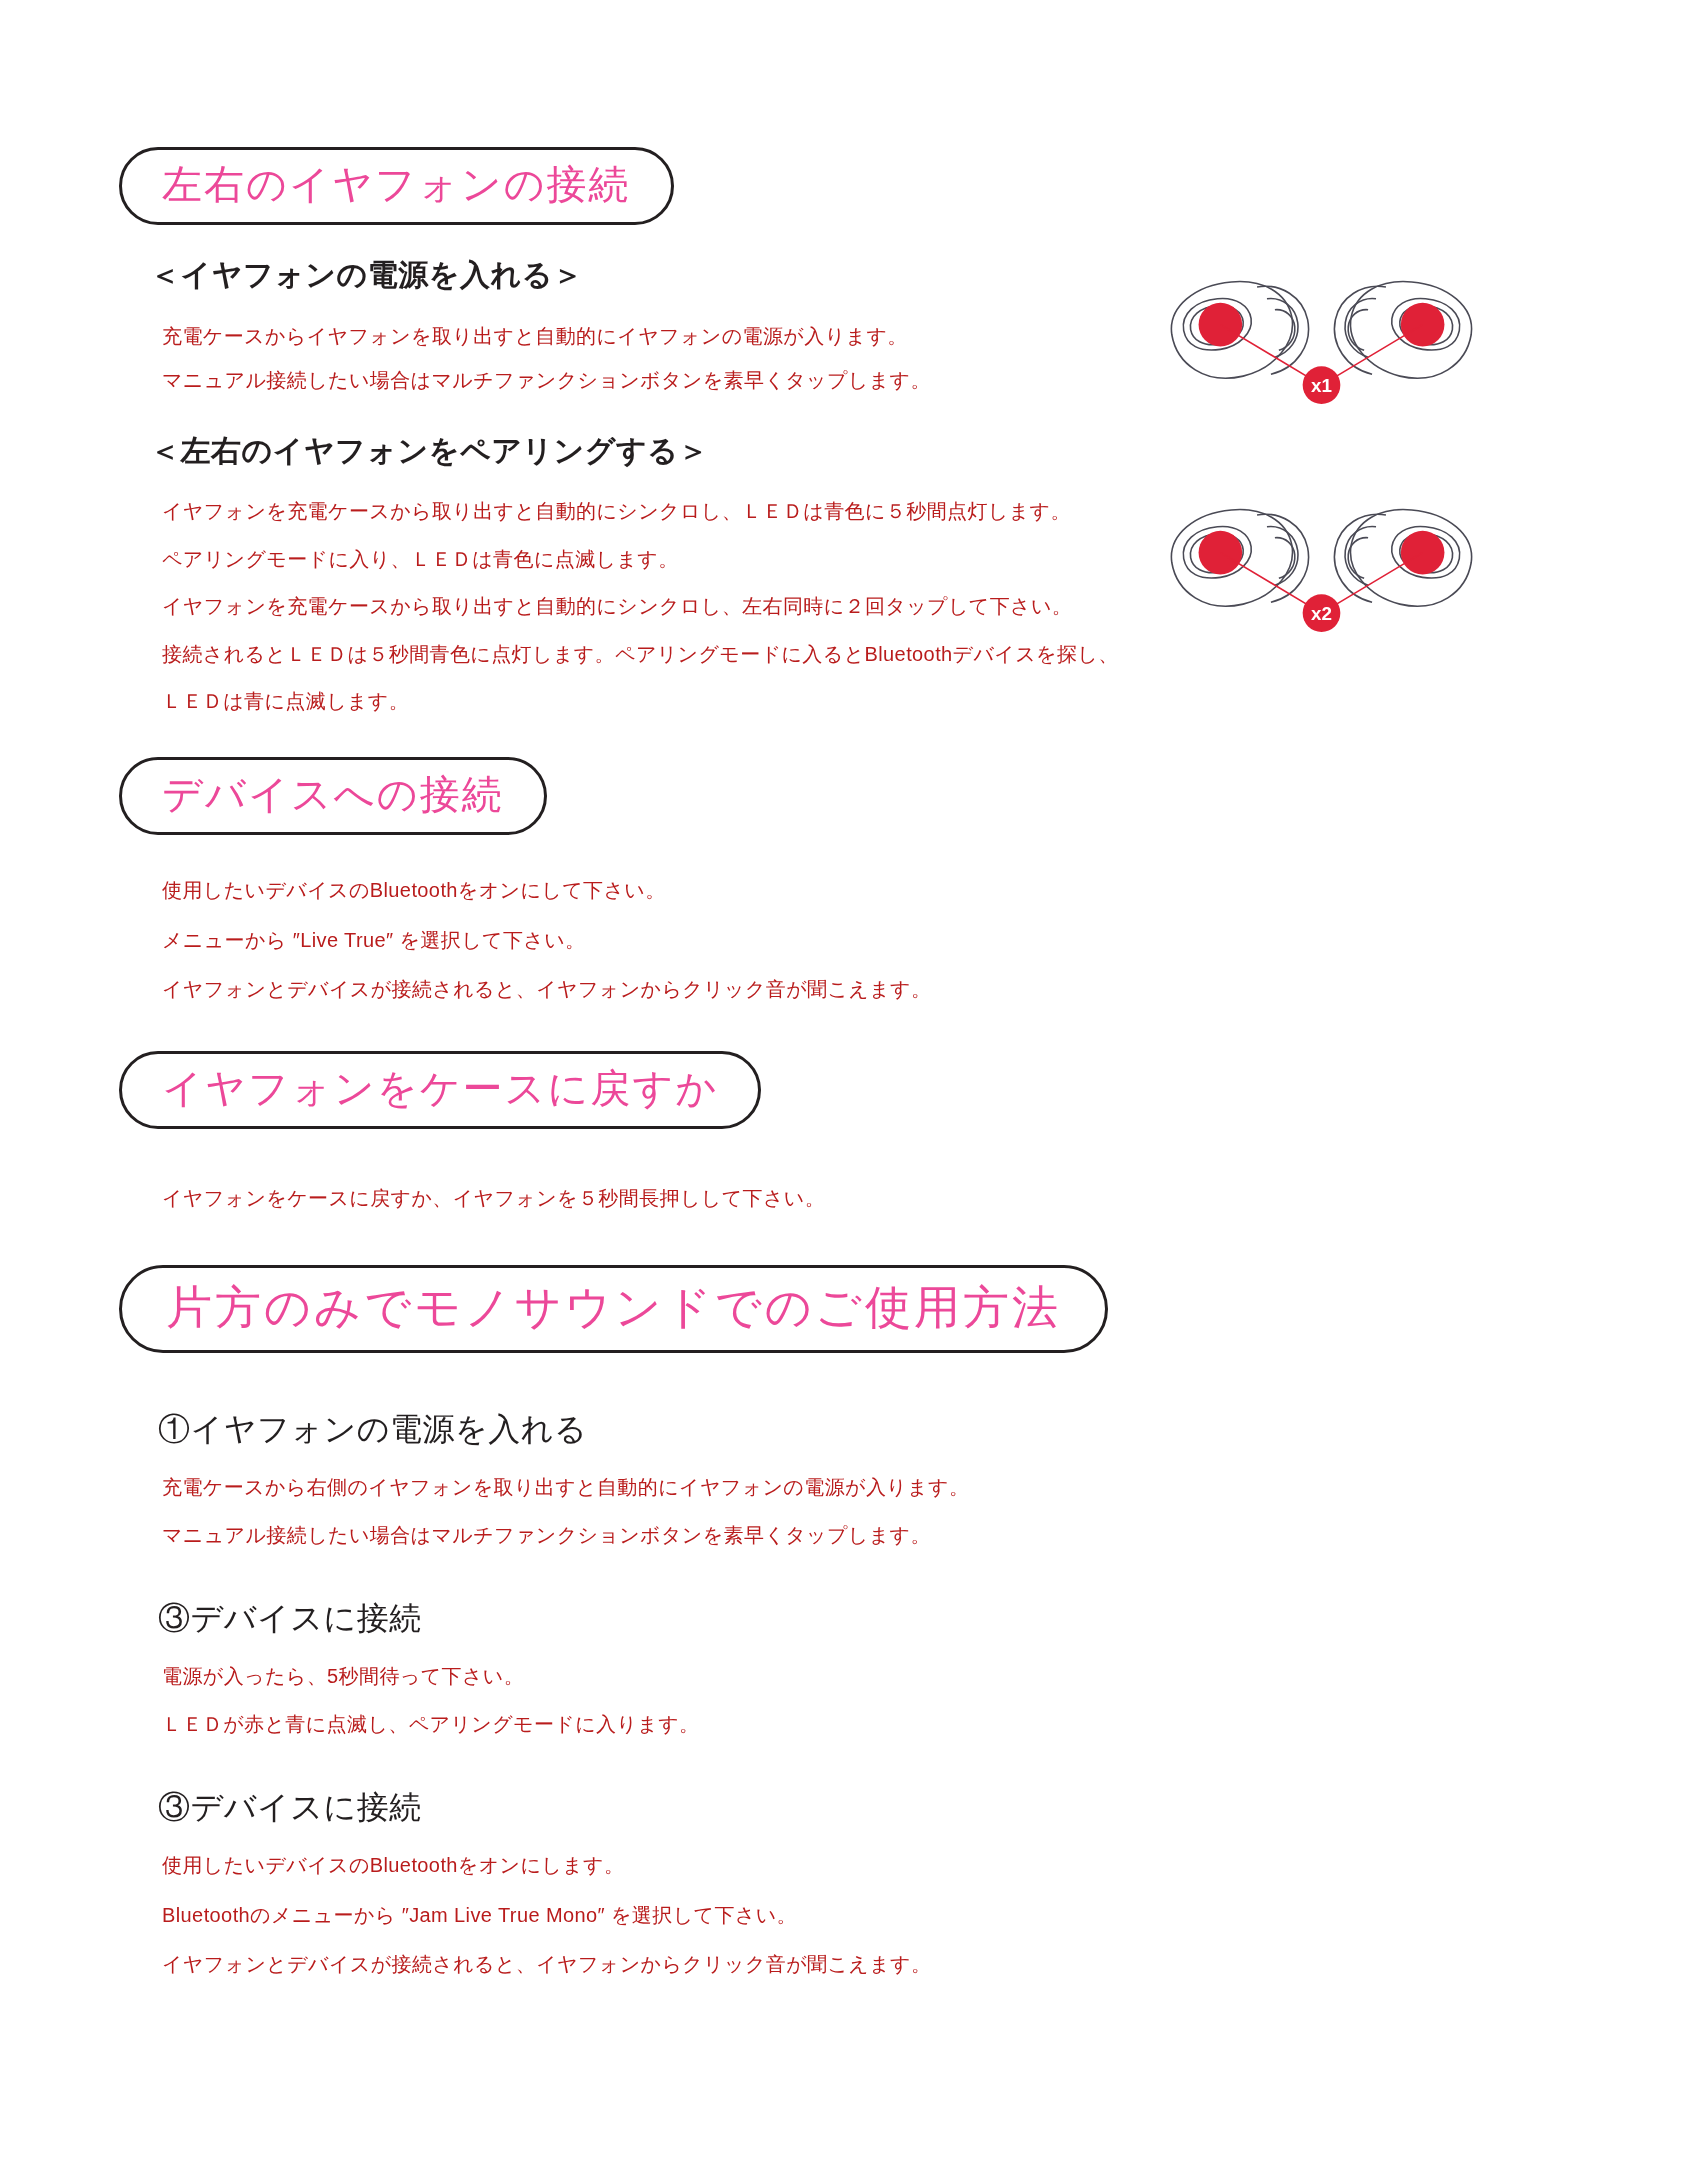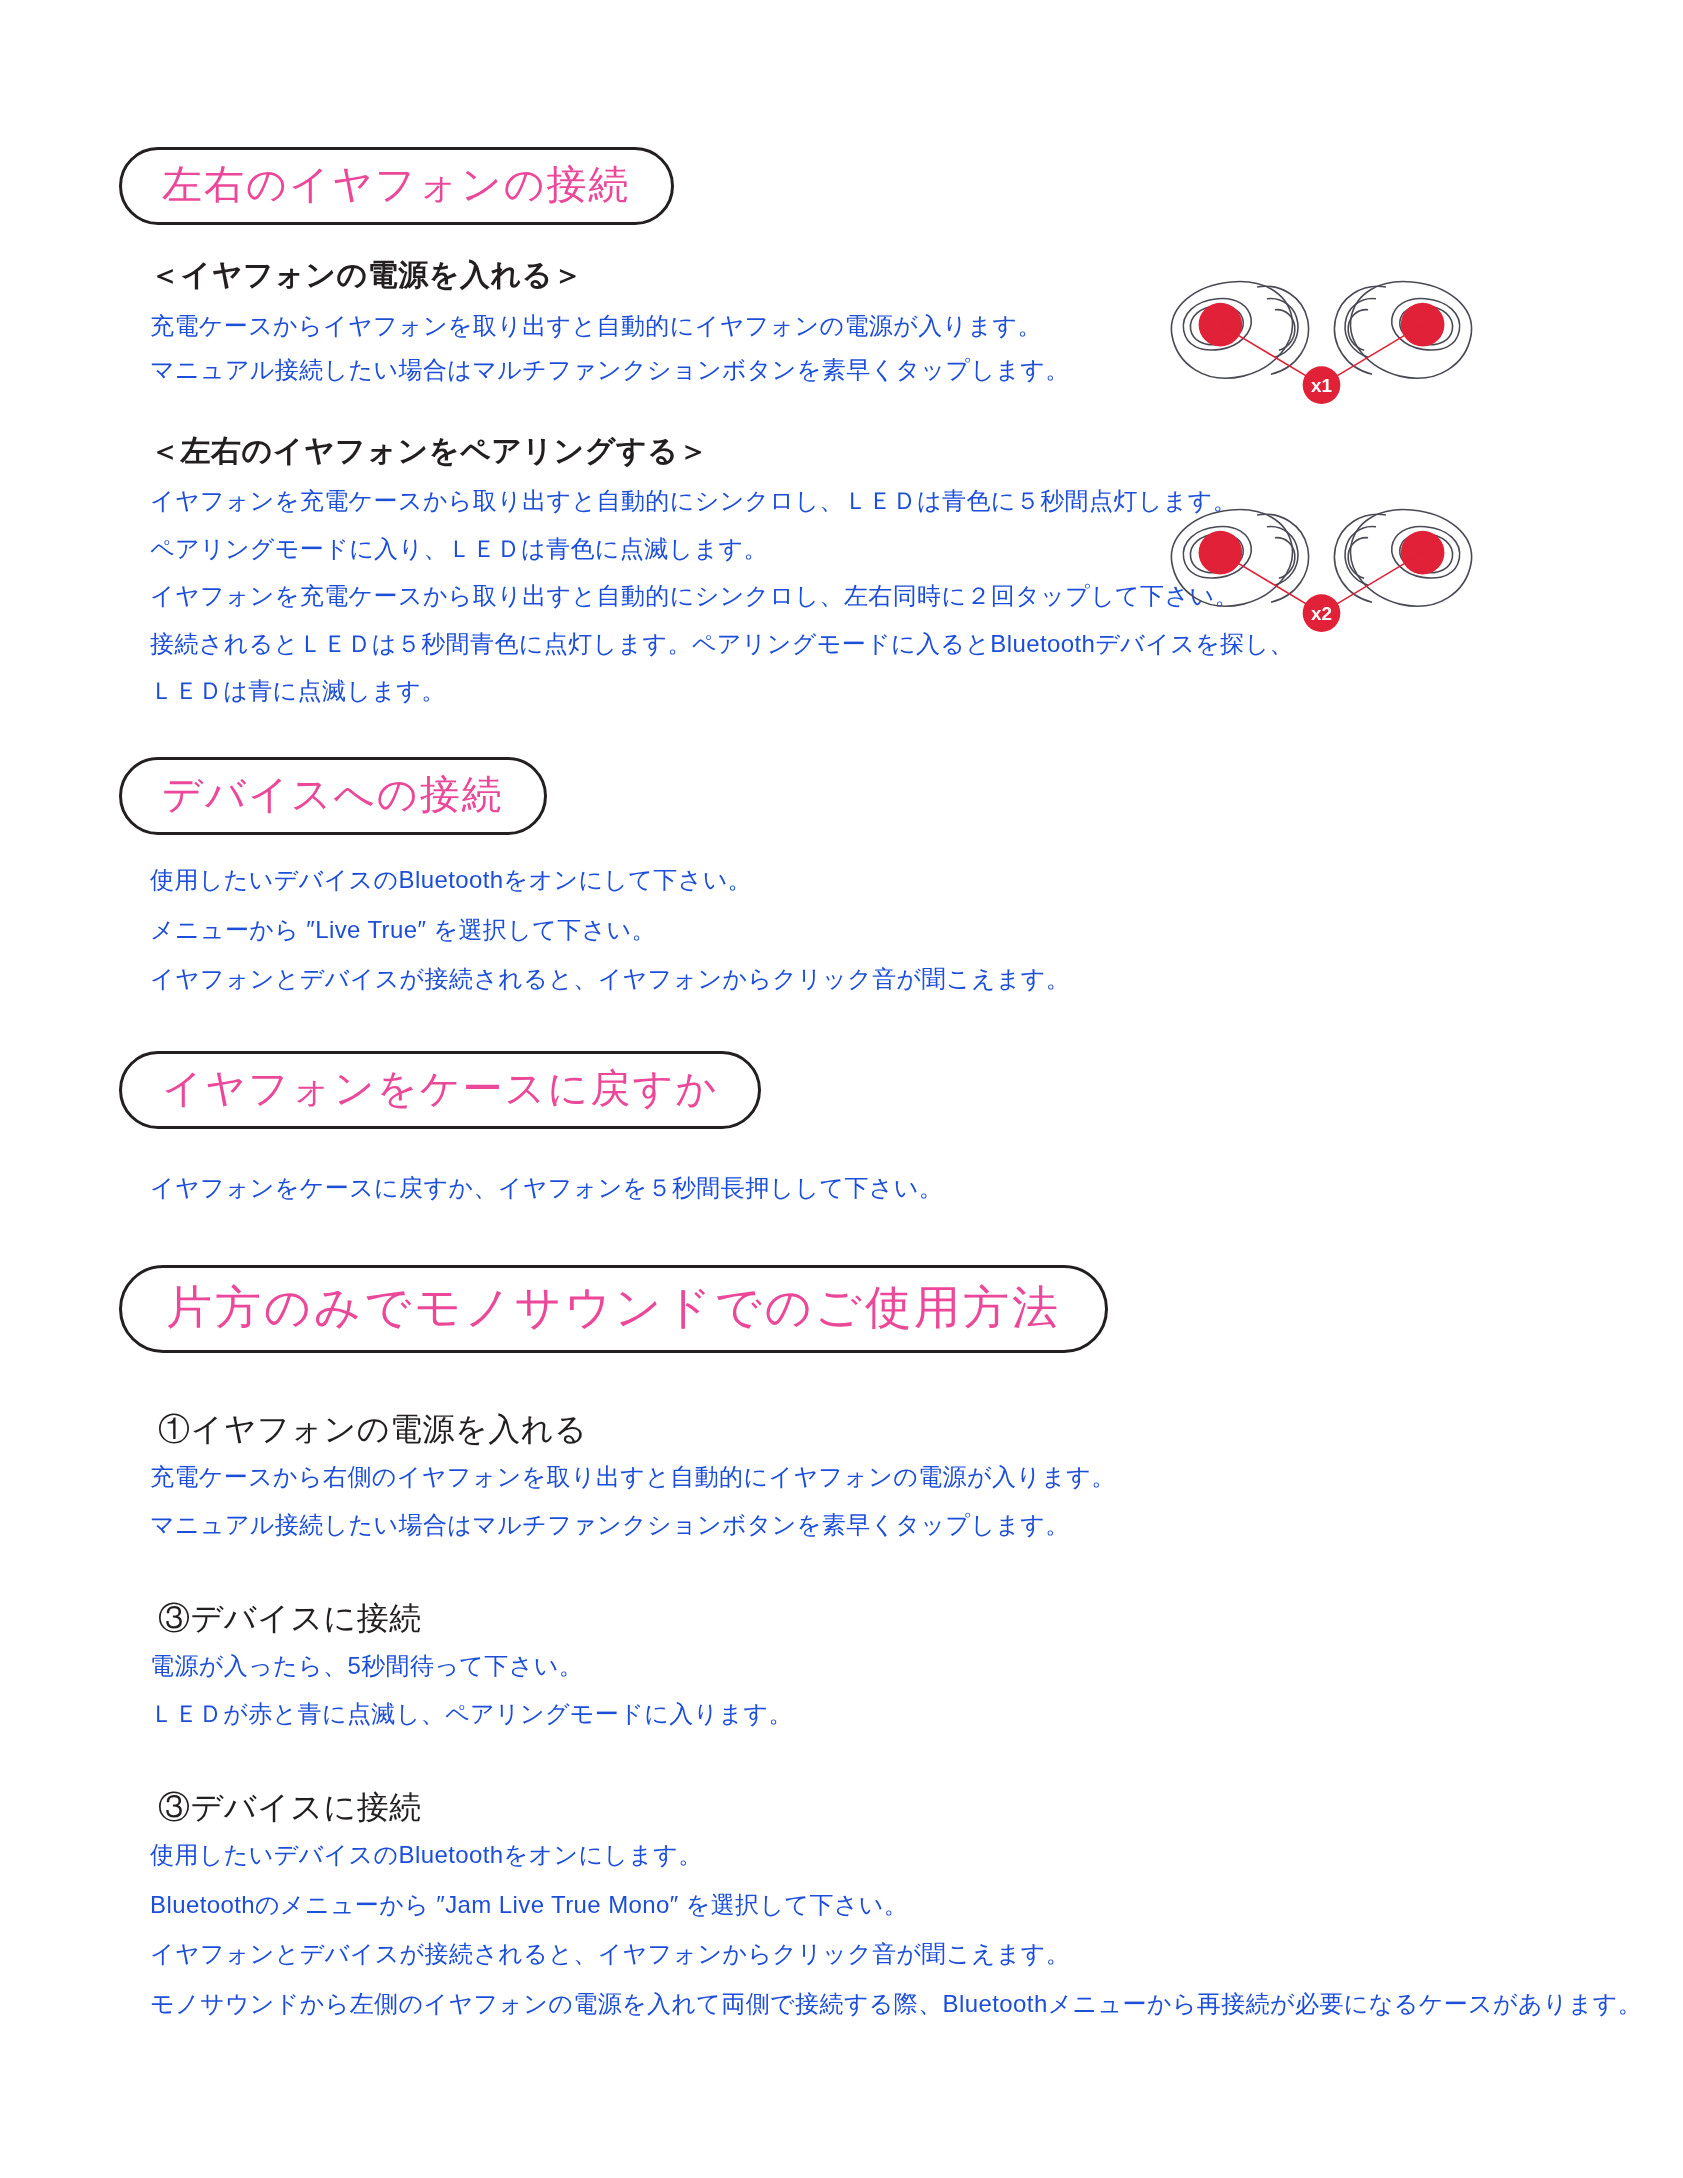--- a/index.html
+++ b/index.html
@@ -53,24 +53,24 @@
   .stephead {
     font-size: 32px;
     font-weight: normal;
     letter-spacing: 0.5px;
     color: #231f20;
     margin: 8px;
     white-space: nowrap;
     font-family: Liberation Mono, monospace;
   }
   .body-line {
-    font-size: 24px;
+    font-size: 20px;
     letter-spacing: 0.4px;
-    color: #1d4ed8;
-    margin: 0;
+    color: #b91c1c;
+    margin: 12px;
     white-space: nowrap;
     line-height: 1.0;
   }
 
   
   .abs { position: absolute; }
 
   
   .diagram { position: absolute; }
 </style>
@@ -175,16 +175,15 @@
   <div class="abs body-line" style="left:150px; top:1513px;">マニュアル接続したい場合はマルチファンクションボタンを素早くタップします。</div>
 
   <div class="abs stephead" style="left:150px; top:1589px;">③デバイスに接続</div>
   <div class="abs body-line" style="left:150px; top:1654px;">電源が入ったら、5秒間待って下さい。</div>
   <div class="abs body-line" style="left:150px; top:1702px;">ＬＥＤが赤と青に点滅し、ペアリングモードに入ります。</div>
 
   <div class="abs stephead" style="left:150px; top:1778px;">③デバイスに接続</div>
   <div class="abs body-line" style="left:150px; top:1843px;">使用したいデバイスのBluetoothをオンにします。</div>
   <div class="abs body-line" style="left:150px; top:1893px;">Bluetoothのメニューから ″Jam Live True Mono″ を選択して下さい。</div>
   <div class="abs body-line" style="left:150px; top:1942px;">イヤフォンとデバイスが接続されると、イヤフォンからクリック音が聞こえます。</div>
-  <div class="abs body-line" style="left:150px; top:1992px;">モノサウンドから左側のイヤフォンの電源を入れて両側で接続する際、Bluetoothメニューから再接続が必要になるケースがあります。</div>
 
 </div>
 
 
 </body></html>

